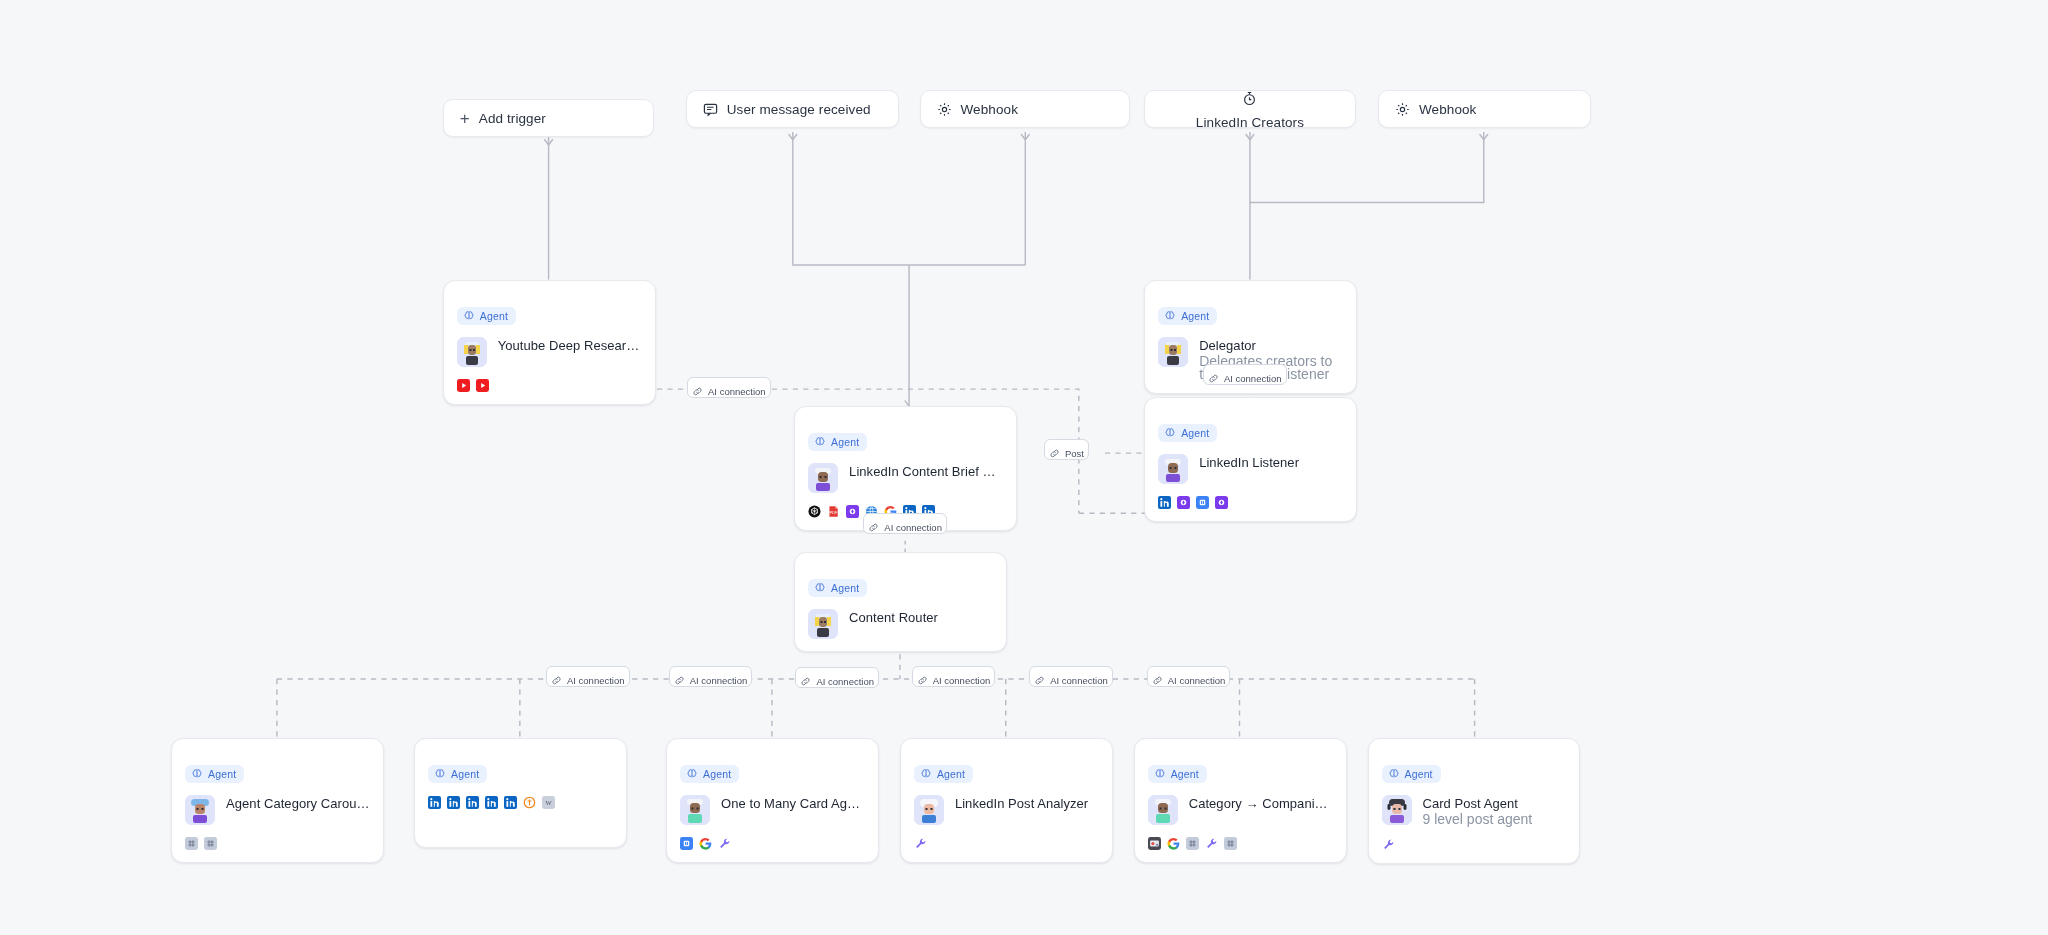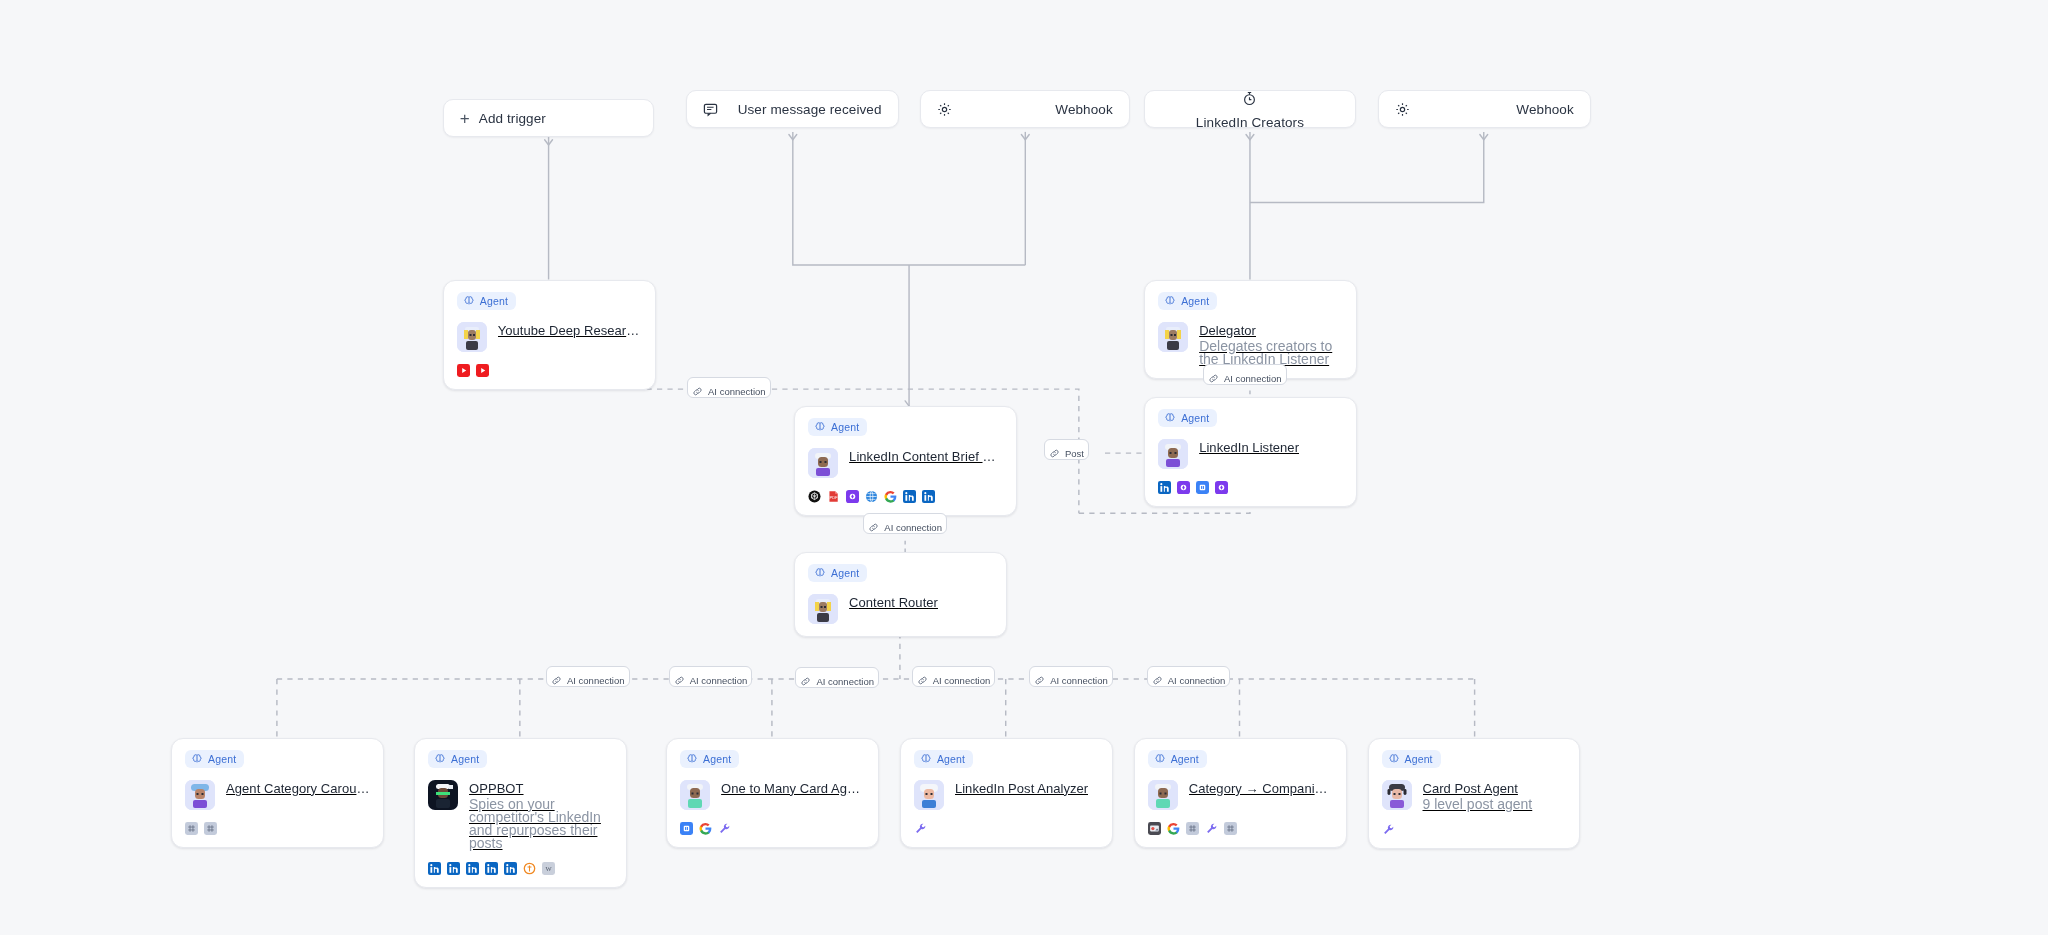--- a/index.html
+++ b/index.html
@@ -11,34 +11,33 @@
   }
   #canvas { position: relative; width: 2048px; height: 935px; }
   svg.wires { position: absolute; inset: 0; width: 2048px; height: 935px; pointer-events: none; }
 
   
   .trigger {
     position: absolute; height: 38px;
     background: #fff; border: 1px solid #e7e9ee; border-radius: 10px;
     display: flex; align-items: center; gap: 9px; padding: 0 16px;
     box-shadow: 0 1px 2px rgba(16,24,40,.05);
-    font-size: 13.5px; color: #26303f; letter-spacing: .1px; white-space: nowrap; justify-content: space-between;
+    font-size: 13.5px; color: #26303f; letter-spacing: .1px; white-space: nowrap;
   }
   .trigger.add { color: #4a5costa; justify-content: flex-start; }
   .trigger .tico { width: 15px; height: 15px; display: block; flex: none; color: #2a3342; }
   .trigger .plus { font-size: 17px; line-height: 1; color: #4b5563; font-weight: 400; }
   .trigger .tlabel { color: #2a3342; }
 
   
   .card {
     position: absolute; background: #fff;
     border: 1px solid #e7e9ee; border-radius: 12px;
     box-shadow: 0 1px 3px rgba(16,24,40,.06), 0 1px 2px rgba(16,24,40,.04);
-    padding: 11px 13px 12px 13px;
-    text-decoration: underline;
+    padding: 26px 13px 12px 13px;
   }
   .badge-agent {
     display: inline-flex; align-items: center; gap: 5px;
     background: #eaf1fe; color: #3c6fd4; border-radius: 6px;
     padding: 3px 8px 3px 6px; font-size: 10.5px; font-weight: 500; letter-spacing: .15px;
   }
   .badge-agent .brain { width: 12px; height: 12px; display: block; }
   .crow { display: flex; align-items: flex-start; gap: 11px; margin-top: 11px; }
   .avatar {
     width: 30px; height: 30px; border-radius: 7px; flex: none;
@@ -406,36 +405,21 @@
             </svg>
           </span>
         </div></div>
       <div class="card" style="left: 414.041px; top: 737.959px; width: 212.898px; min-height: 109.714px;"><span class="badge-agent">
           <svg class="brain" viewBox="0 0 16 16" fill="none" stroke="#3c6fd4" stroke-width="1.25">
             <path d="M8 3.2c-1-1.1-2.6-1.1-3.5-.2-.6.6-.7 1.4-.4 2-.9.3-1.5 1.1-1.5 2 0 .8.4 1.5 1.1 1.8-.2.6-.1 1.3.4 1.8.8.8 2.1.8 2.9 0"></path>
             <path d="M8 3.2c1-1.1 2.6-1.1 3.5-.2.6.6.7 1.4.4 2 .9.3 1.5 1.1 1.5 2 0 .8-.4 1.5-1.1 1.8.2.6.1 1.3-.4 1.8-.8.8-2.1.8-2.9 0"></path>
             <path d="M8 3.2v9.3"></path>
           </svg>
           <span>Agent</span>
-        </span><div class="crow">
-          <span class="avatar">
-            <svg viewBox="0 0 30 30">
-              <rect width="30" height="30" fill="#0d1422"></rect>
-              <rect x="8" y="4" width="14" height="5" rx="2.5" fill="#f2f4f8"></rect>
-              <rect x="10" y="8" width="10" height="10" rx="3.5" fill="#6b4a38"></rect>
-              <rect x="8" y="12" width="14" height="3" fill="#3de07a"></rect>
-              <rect x="8" y="19" width="14" height="9" rx="2" fill="#1a2433"></rect>
-              <rect x="21" y="5" width="4" height="4" fill="#e8ecf2"></rect>
-            </svg>
-          </span>
-          <span class="cmeta">
-            <div class="ctitle">OPPBOT</div>
-            <div class="csub">Spies on your competitor's LinkedIn and repurposes their posts</div>
-          </span>
-        </div><div class="tools">
+        </span><div class="tools">
           <span class="tool">
             <svg viewBox="0 0 16 16">
               <rect width="16" height="16" rx="2.5" fill="#0a66c2"></rect>
               <rect x="3" y="6.3" width="2.2" height="7" fill="#fff"></rect>
               <circle cx="4.1" cy="3.9" r="1.3" fill="#fff"></circle>
               <path d="M7.2 6.3h2.1v1a2.3 2.3 0 0 1 3.9 1.6v4.4h-2.2V9.5c0-.8-.5-1.3-1.2-1.3s-1.4.5-1.4 1.4v3.7H7.2z" fill="#fff"></path>
             </svg>
           </span>
           <span class="tool">
             <svg viewBox="0 0 16 16">

